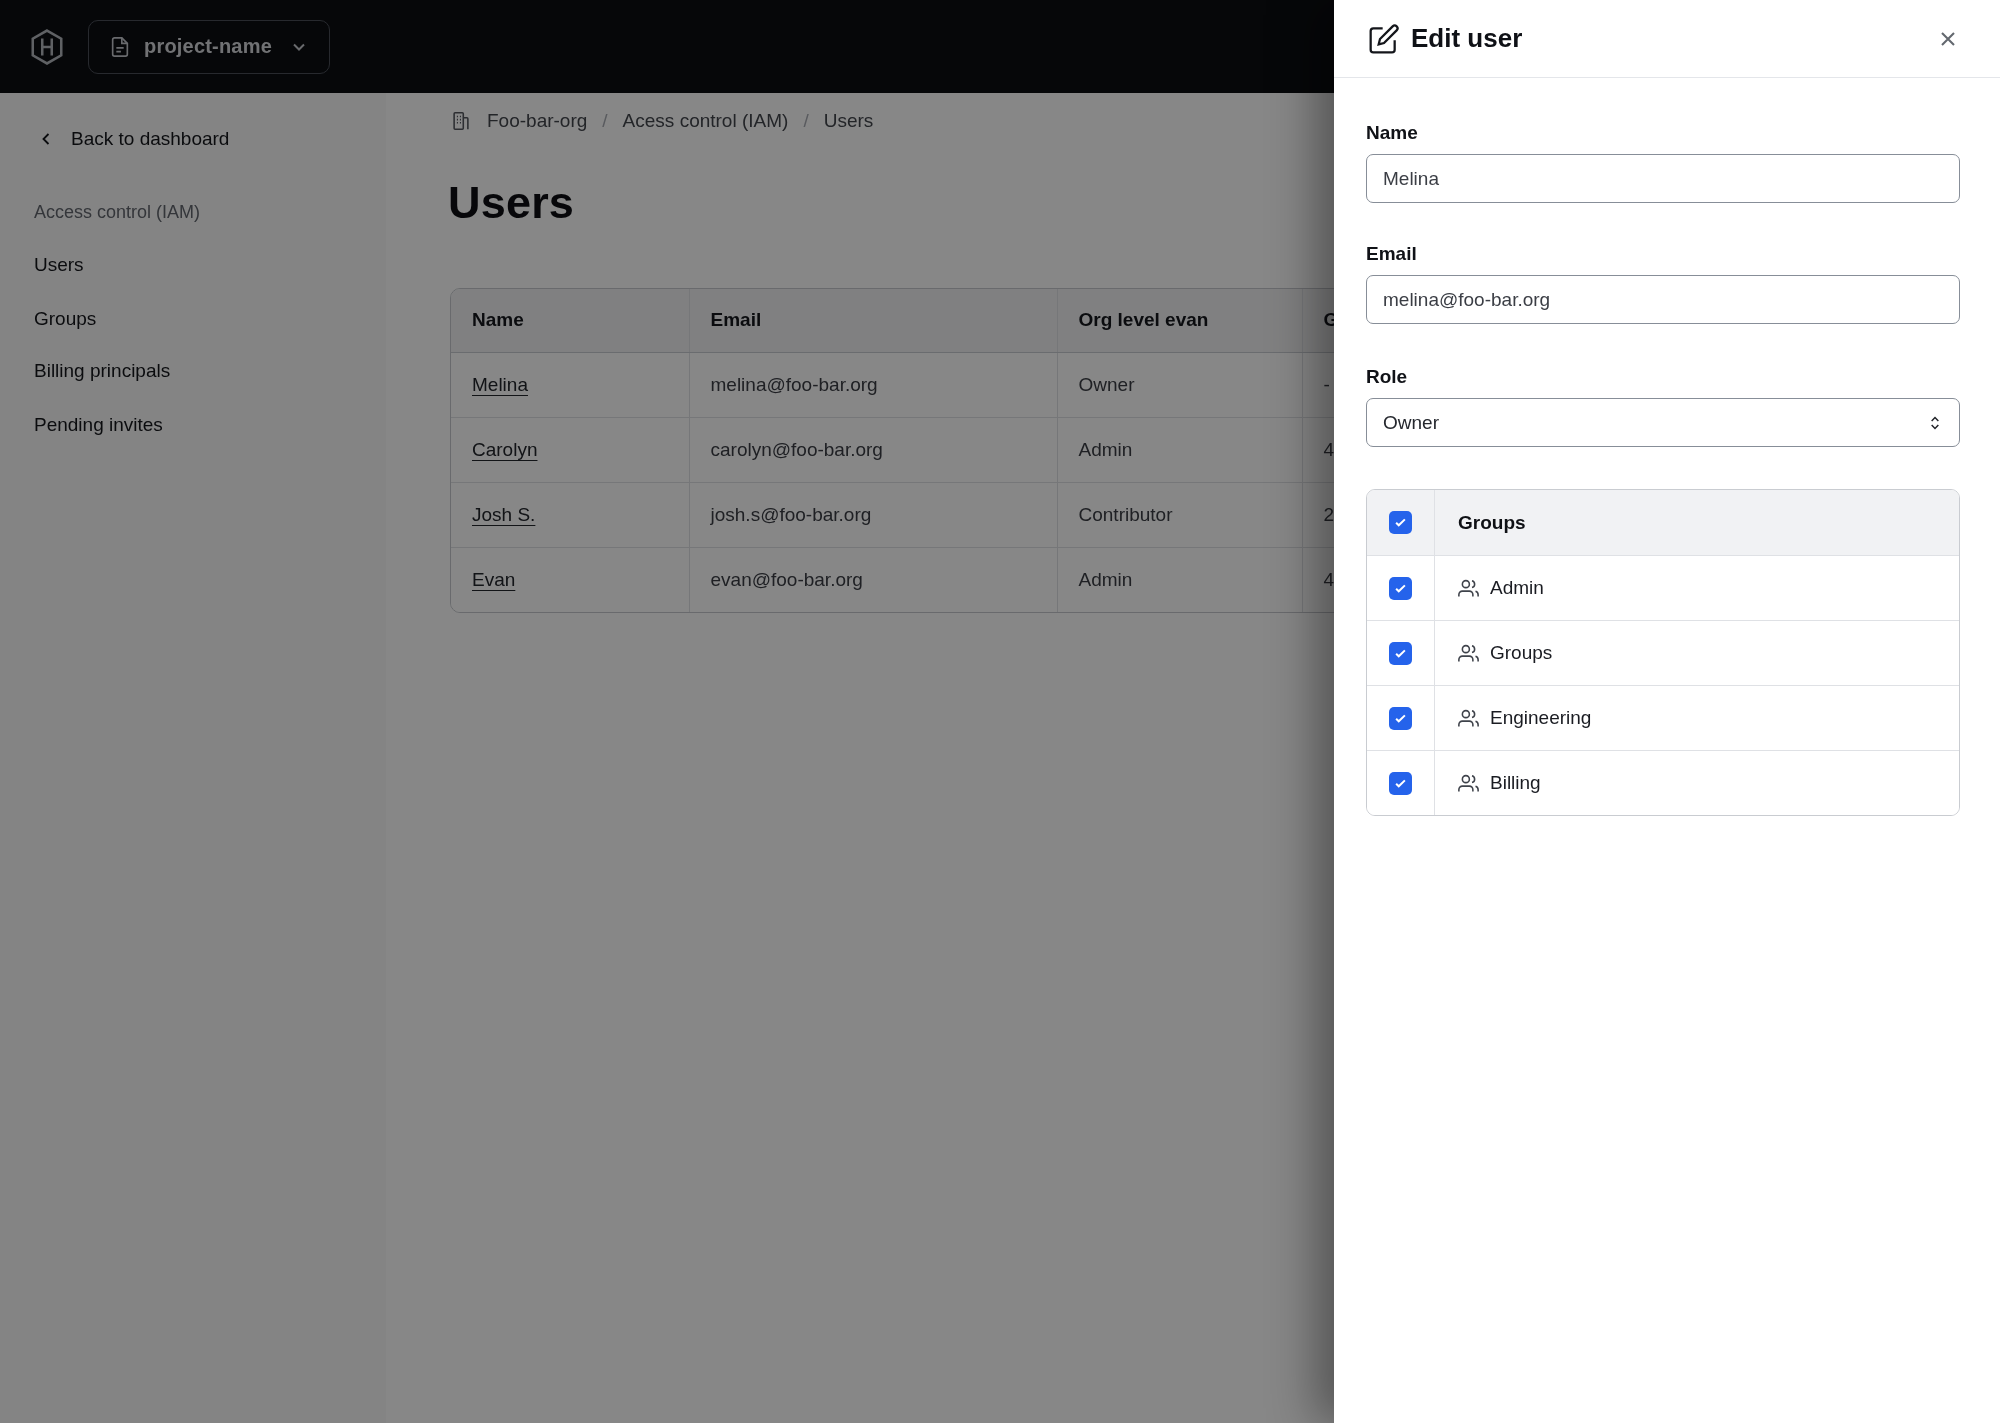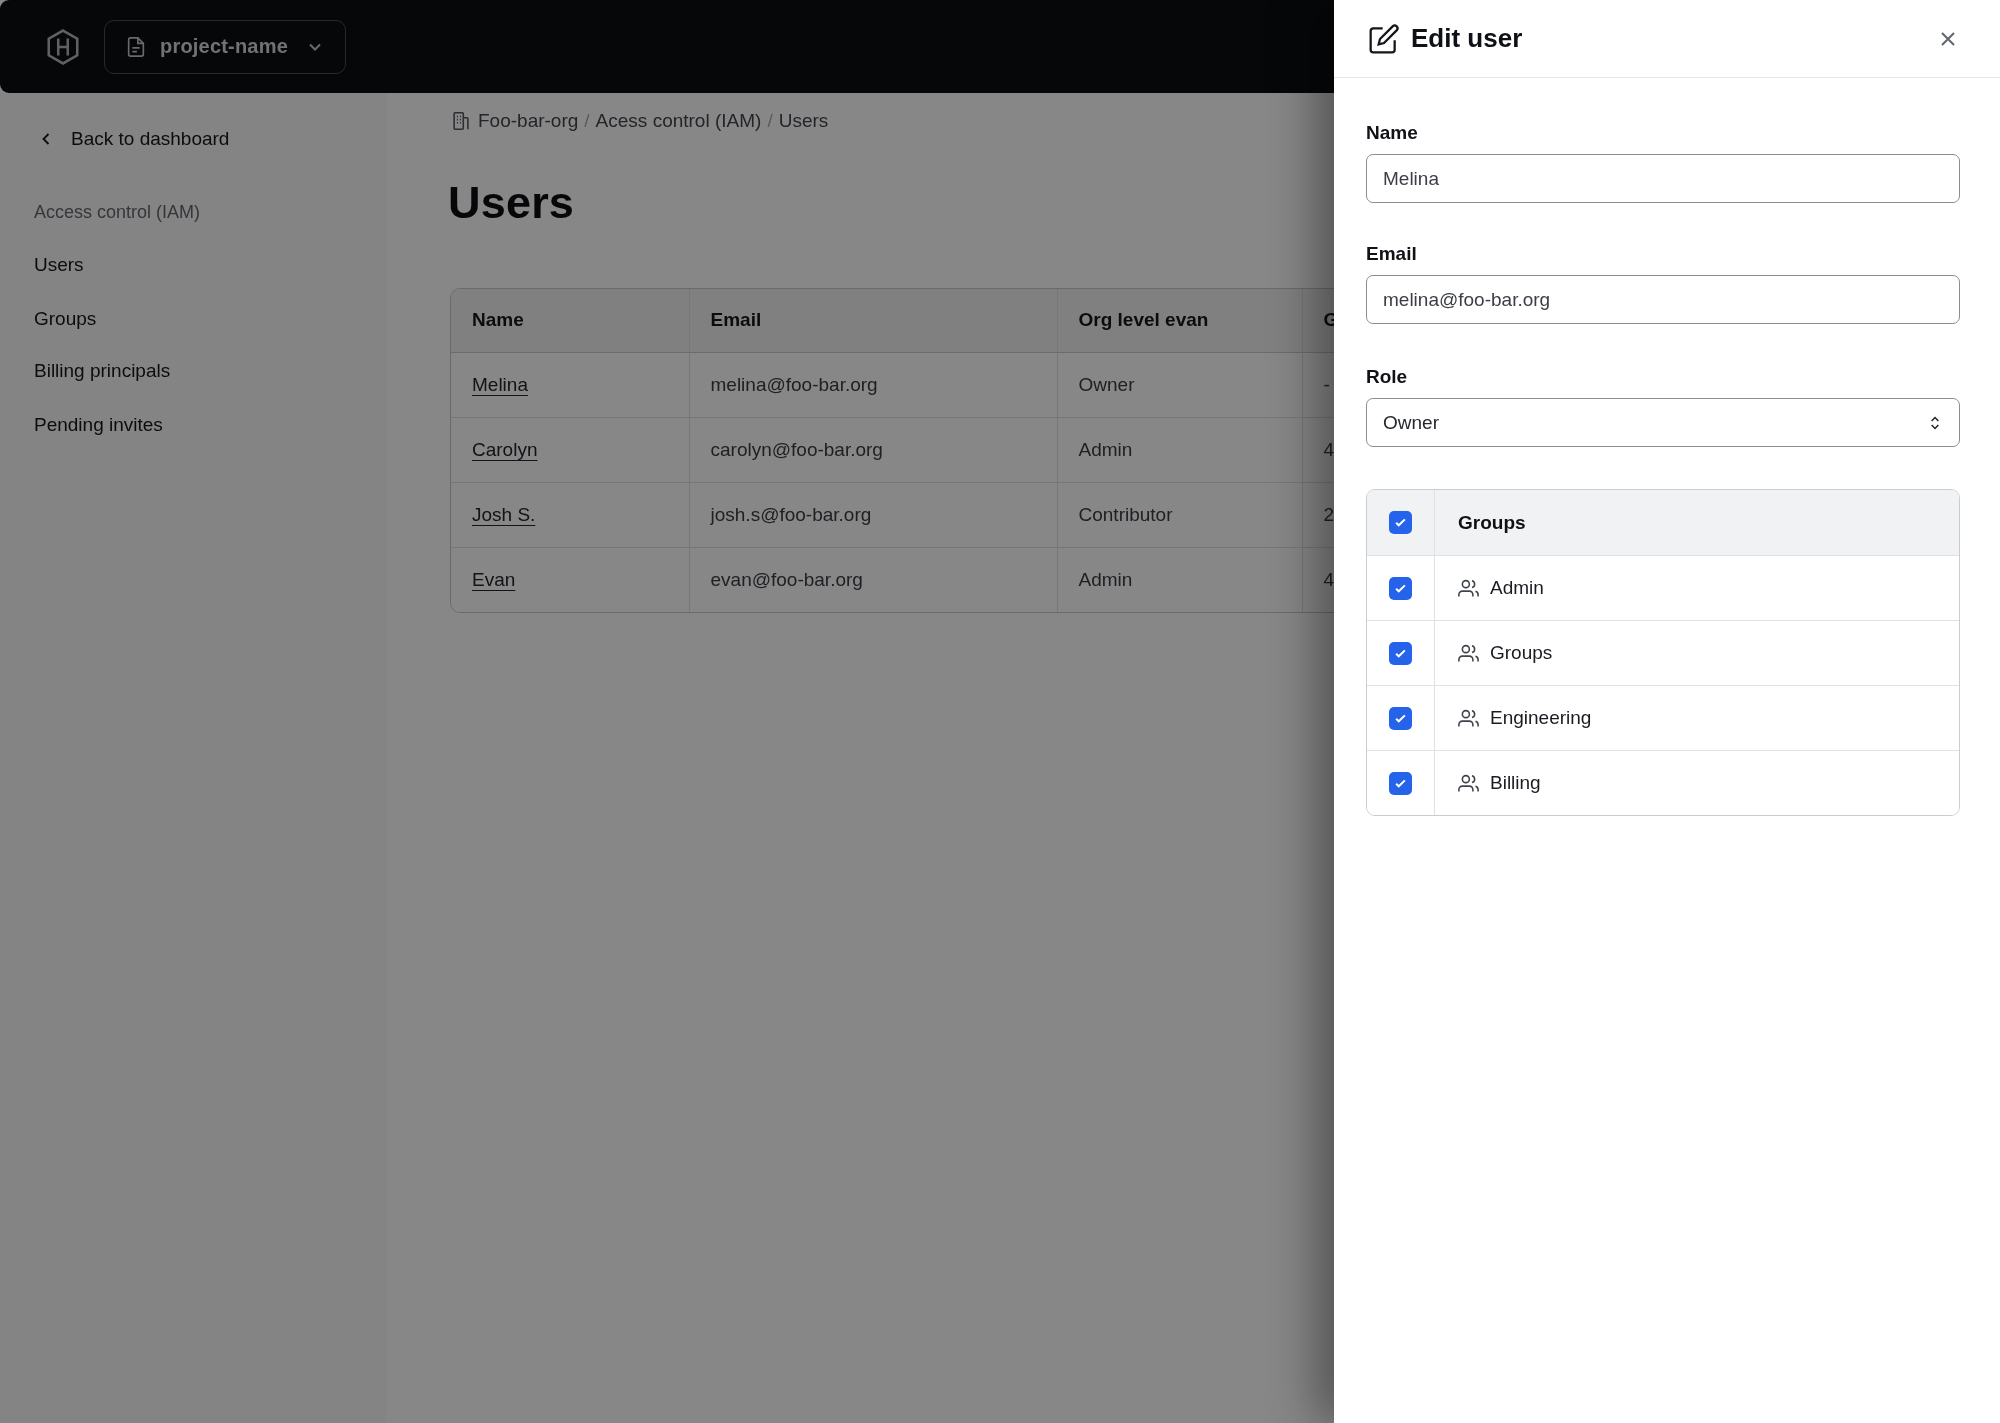--- a/index.html
+++ b/index.html
@@ -6,21 +6,21 @@
   html,body { width:2000px; height:1423px; }
   body {
     position:relative; overflow:hidden; background:#ffffff;
     font-family:"Liberation Sans", sans-serif; color:#16181d;
   }
   svg { display:block; }
 
   
   .topbar {
     position:absolute; top:0; left:0; width:2000px; height:93px;
-    background:#0c0e12; display:flex; align-items:center; padding-left:44px;border-radius:9px;
+    background:#0c0e12; display:flex; align-items:center; padding-left:28px;
   }
   .logo { color:#b3b7be; }
   .project-btn {
     margin-left:22px; height:54px; padding:0 20px;
     border:1px solid #4a4e57; border-radius:10px; background:transparent;
     display:flex; align-items:center; gap:13px; cursor:pointer;
   }
   .project-btn .doc-ic { color:#c6c9cf; }
   .project-btn .lbl { font-size:20px; font-weight:700; color:#d5d7db; letter-spacing:.2px; }
   .project-btn .chev { color:#c6c9cf; margin-left:4px; }
@@ -40,21 +40,21 @@
     position:absolute; top:109px; left:34px;
     font-size:18px; color:#63676f;
   }
   .side-item { position:absolute; left:34px; font-size:19px; color:#15171c; cursor:pointer; }
   .si-0 { top:161px; } .si-1 { top:215px; } .si-2 { top:267px; } .si-3 { top:321px; }
 
   
   .main { position:absolute; top:93px; left:386px; right:0; bottom:0; background:#ffffff; }
   .breadcrumb {
     position:absolute; top:17px; left:64px;
-    display:flex; align-items:center; gap:6px; font-size:19px; color:#43464d;
+    display:flex; align-items:center; gap:15px; font-size:19px; color:#43464d;
   }
   .breadcrumb .sep { color:#a9acb3; }
   .breadcrumb .crumb { white-space:nowrap; }
   .bc-ic { color:#55585f; }
   .page-title {
     position:absolute; top:84px; left:62px;
     font-size:45px; font-weight:700; color:#0e0f13; letter-spacing:.2px;
   }
   .table-wrap {
     position:absolute; top:195px; left:64px; width:1100px;

